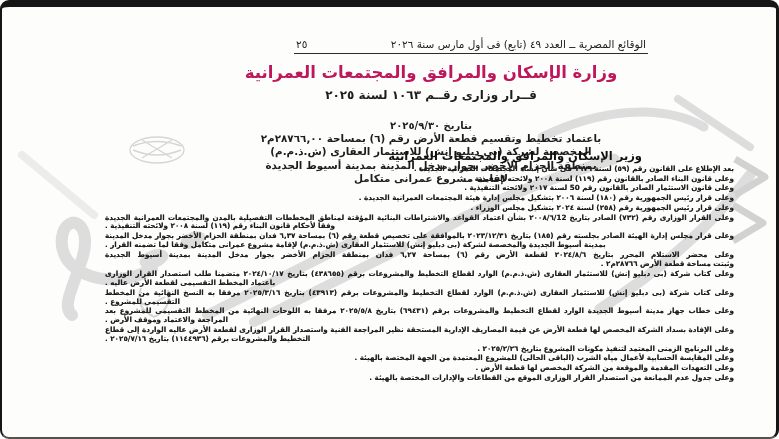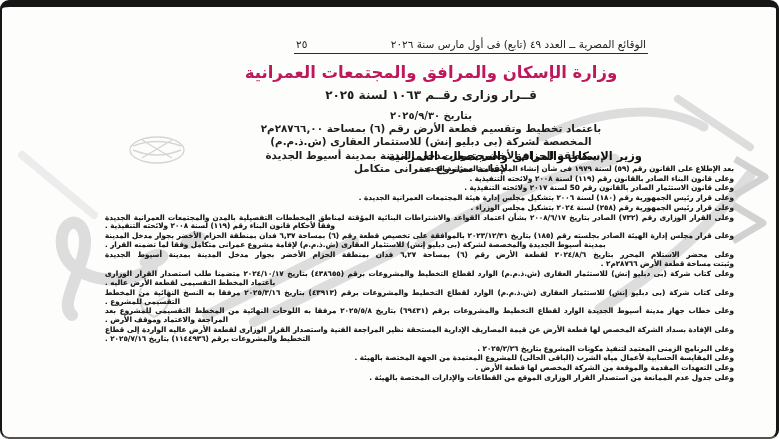--- a/index.html
+++ b/index.html
@@ -16,21 +16,21 @@
   
   .masthead{position:absolute;top:31px;right:130px;width:350px;}
   .masthead-row{display:flex;justify-content:space-between;align-items:flex-end;
     font-size:10.5px;color:#222;white-space:nowrap;}
   .mast-rule{border-top:1.6px solid #2c2c2c;margin-top:3px;width:354px;margin-right:-2px;}
 
   
   .title-block{position:absolute;top:56px;right:134px;left:218px;text-align:center;}
   .ministry{font-size:16.5px;font-weight:bold;color:#be185d;letter-spacing:-.2px;}
   .decree-line{font-size:12px;font-weight:bold;margin-top:6px;}
-  .date-line{font-size:10px;font-weight:bold;margin-top:8px;}
+  .date-line{font-size:10px;font-weight:bold;margin-top:18px;}
   .subject{font-size:10.4px;font-weight:bold;margin-top:1px;line-height:12.4px;}
 
   
   .issuer{position:absolute;top:142px;right:134px;left:120px;text-align:right;
     font-size:11.5px;font-weight:bold;color:#111;}
 
   
   .body-text{position:absolute;top:158px;right:42px;left:103px;
     font-size:7.2px;font-weight:bold;line-height:8.9px;color:#1d1d1d;
     text-shadow:0 0 .4px rgba(30,30,30,.55);}
@@ -93,21 +93,21 @@
     </div>
 
     <div class="issuer">وزير الإسكان والمرافق والمجتمعات العمرانية</div>
 
     <div class="body-text">
       <p class="p-s">بعد الإطلاع على القانون رقم (٥٩) لسنة ١٩٧٩ فى شأن إنشاء المجتمعات العمرانية الجديدة .</p>
       <p class="p-s">وعلى قانون البناء الصادر بالقانون رقم (١١٩) لسنة ٢٠٠٨ ولائحته التنفيذية .</p>
       <p class="p-s">وعلى قانون الاستثمار الصادر بالقانون رقم 50 لسنة ٢٠١٧ ولائحته التنفيذية .</p>
       <p class="p-s">وعلى قرار رئيس الجمهورية رقم (١٨٠) لسنة ٢٠٠٦ بتشكيل مجلس إدارة هيئة المجتمعات العمرانية الجديدة .</p>
       <p class="p-s">وعلى قرار رئيس الجمهورية رقم (٢٥٨) لسنة ٢٠٢٤ بتشكيل مجلس الوزراء .</p>
-      <p class="p-m">وعلى القرار الوزارى رقم (٧٣٢) الصادر بتاريخ ٢٠٠٨/٦/١٧ بشأن اعتماد القواعد والاشتراطات البنائية المؤقتة لمناطق المخططات التفصيلية بالمدن والمجتمعات العمرانية الجديدة وفقا لأحكام قانون البناء رقم (١١٩) لسنة ٢٠٠٨ ولائحته التنفيذية .</p>
+      <p class="p-m">وعلى القرار الوزارى رقم (٧٣٢) الصادر بتاريخ ٢٠٠٨/٦/12 بشأن اعتماد القواعد والاشتراطات البنائية المؤقتة لمناطق المخططات التفصيلية بالمدن والمجتمعات العمرانية الجديدة وفقا لأحكام قانون البناء رقم (١١٩) لسنة ٢٠٠٨ ولائحته التنفيذية .</p>
       <p class="p-m">وعلى قرار مجلس إدارة الهيئة الصادر بجلسته رقم (١٨٥) بتاريخ ٢٠٢٣/١٢/٣١ بالموافقة على تخصيص قطعة رقم (٦) بمساحة ٦,٣٧ فدان بمنطقة الحزام الأخضر بجوار مدخل المدينة بمدينة أسيوط الجديدة والمخصصة لشركة (بى دبليو إنش) للاستثمار العقارى (ش.ذ.م.م) لإقامة مشروع عمرانى متكامل وفقا لما تضمنه القرار .</p>
       <p class="p-j">وعلى محضر الاستلام المحرر بتاريخ ٢٠٢٤/٨/٦ لقطعة الأرض رقم (٦) بمساحة ٦,٢٧ فدان بمنطقة الحزام الأخضر بجوار مدخل المدينة بمدينة أسيوط الجديدة</p>
       <p class="p-s">وثبتت مساحة قطعة الأرض ٢٨٧٦٦م٢ .</p>
       <p class="p-m">وعلى كتاب شركة (بى دبليو إنش) للاستثمار العقارى (ش.ذ.م.م) الوارد لقطاع التخطيط والمشروعات برقم (٤٣٨٦٥٥) بتاريخ ٢٠٢٤/١٠/١٧ متضمنا طلب استصدار القرار الوزارى باعتماد المخطط التقسيمى لقطعة الأرض عاليه .</p>
       <p class="p-m">وعلى كتاب شركة (بى دبليو إنش) للاستثمار العقارى (ش.ذ.م.م) الوارد لقطاع التخطيط والمشروعات برقم (٤٣٩١٣) بتاريخ ٢٠٢٥/٣/١٦ مرفقا به النسخ النهائية من المخطط التقسيمى للمشروع .</p>
       <p class="p-m">وعلى خطاب جهاز مدينة أسيوط الجديدة الوارد لقطاع التخطيط والمشروعات برقم (٦٩٤٣١) بتاريخ ٢٠٢٥/٥/٨ مرفقا به اللوحات النهائية من المخطط التقسيمى للمشروع بعد المراجعة والاعتماد وموقف الأرض .</p>
       <p class="p-m">وعلى الإفادة بسداد الشركة المخصص لها قطعة الأرض عن قيمة المصاريف الإدارية المستحقة نظير المراجعة الفنية واستصدار القرار الوزارى لقطعة الأرض عاليه الواردة إلى قطاع التخطيط والمشروعات برقم (١١٤٤٩٣٦) بتاريخ ٢٠٢٥/٧/١٦ .</p>
       <p class="p-s">وعلى البرنامج الزمنى المعتمد لتنفيذ مكونات المشروع بتاريخ ٢٠٢٥/٢/٢٦ .</p>
       <p class="p-s">وعلى المقايسة الحسابية لأعمال مياه الشرب (الباقى الحالى) للمشروع المعتمدة من الجهة المختصة بالهيئة .</p>
       <p class="p-s">وعلى التعهدات المقدمة والموقعة من الشركة المخصص لها قطعة الأرض .</p>

